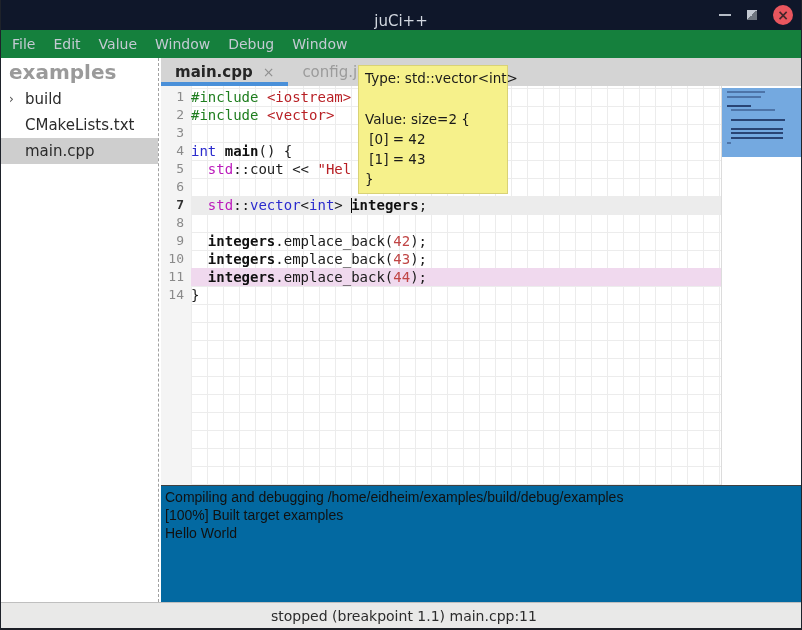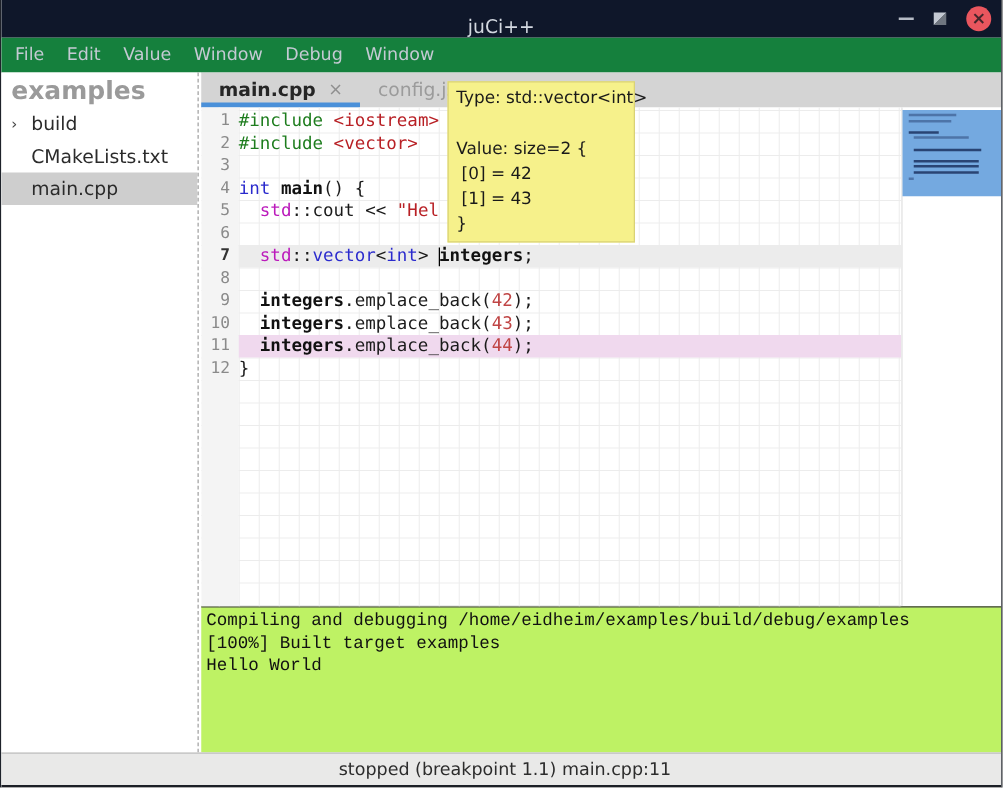--- a/index.html
+++ b/index.html
@@ -67,22 +67,22 @@
   .caret { display:inline-block; width:1px; height:15px; background:#000;
            vertical-align:text-bottom; margin-right:-1px; }
 
   
   .minimap { width:80px; flex:none; background:#fff; border-left:1px solid #dcdcdc; }
   .mm-overlay { margin-top:2px; height:69px; background:#74a9e0; padding:3px 0 0 5px; }
   .mm-line { height:2px; margin-bottom:2.6px; background:rgba(30,50,100,0.45); }
   .mm-line.dark { background:rgba(10,25,70,0.7); }
 
   
-  .output-panel { flex:1; background:#bef264; border-top:1px solid #404040; padding:2px 4px;
-                  font-family:Liberation Mono, monospace; overflow:hidden; }
+  .output-panel { flex:1; background:#0369a1; border-top:1px solid #404040; padding:2px 4px;
+                  font-family:Liberation Sans, sans-serif; overflow:hidden; }
   .out-line { font-size:14px; line-height:18px; color:#111; white-space:pre; }
 
   
   .statusbar { position:relative; height:28px; background:#e9e9e8; border-top:1px solid #bfbfbf;
                border-bottom:2px solid #1c1f26; display:flex; align-items:center;
                font-size:14px; color:#2c2c2c; }
   .statusbar .left { margin-left:8px; }
   .statusbar .dbg { position:absolute; left:270px; }
 
   
@@ -188,21 +188,21 @@
               </div>
               <div class="code-row">
                 <span class="ln">10</span>
                 <span class="code"><span class="tok-pl">  </span><span class="tok-b">integers</span><span class="tok-pl">.emplace_back(</span><span class="tok-num">43</span><span class="tok-pl">);</span></span>
               </div>
               <div class="code-row hl-breakpoint">
                 <span class="ln">11</span>
                 <span class="code"><span class="tok-pl">  </span><span class="tok-b">integers</span><span class="tok-pl">.emplace_back(</span><span class="tok-num">44</span><span class="tok-pl">);</span></span>
               </div>
               <div class="code-row">
-                <span class="ln">12</span>
+                <span class="ln">14</span>
                 <span class="code"><span class="tok-pl">}</span></span>
               </div>
             </div>
         </div>
         <div class="minimap">
           <div class="mm-overlay">
               <div class="mm-line" style="width: 38px; margin-left: 0px;"></div>
               <div class="mm-line" style="width: 34px; margin-left: 0px;"></div>
               <div class="mm-line" style="width: 0px; margin-left: 0px;"></div>
               <div class="mm-line dark" style="width: 24px; margin-left: 0px;"></div>

